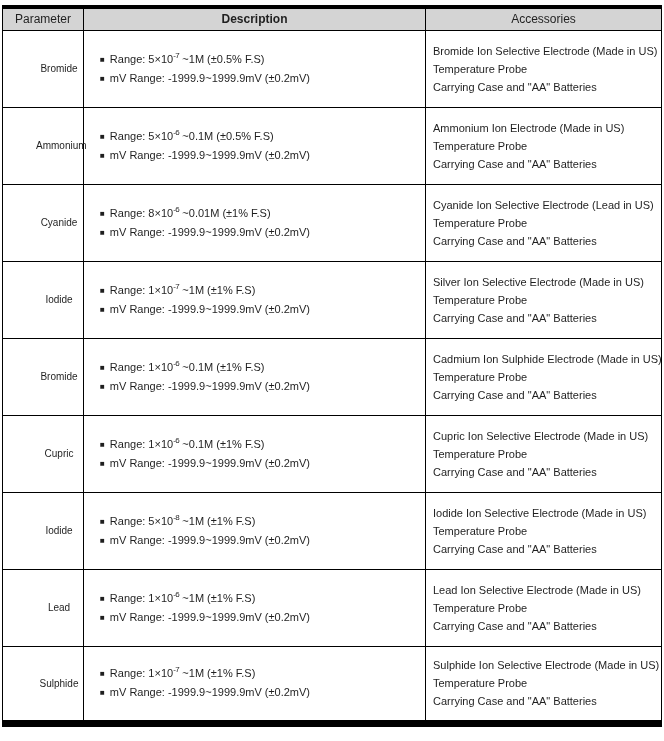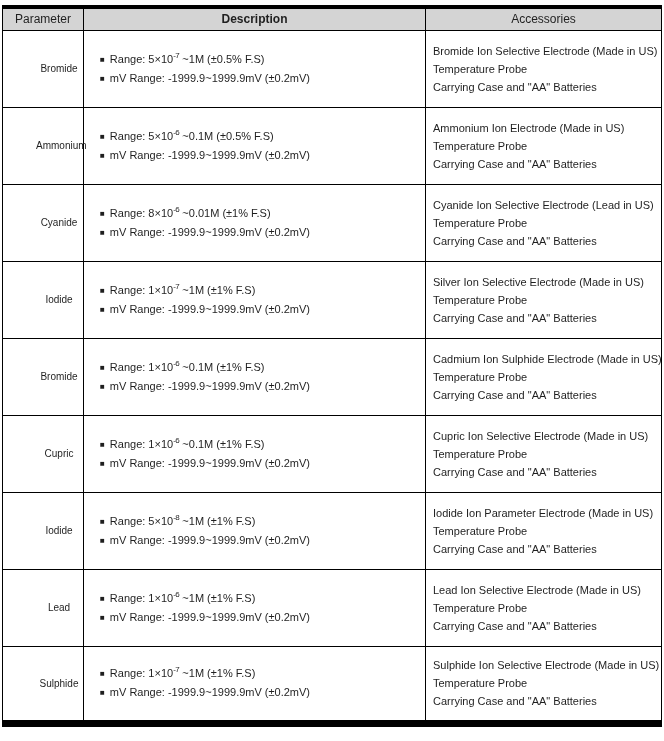--- a/index.html
+++ b/index.html
@@ -209,21 +209,21 @@
     </td>
     <td class="desc-cell">
       <div class="desc-line">
         <span class="bullet">■</span><span>Range: 5×10</span><sup class="exp">-8</sup><span> ~1M (±1% F.S)</span>
       </div>
       <div class="desc-line">
         <span class="bullet">■</span><span>mV Range: -1999.9~1999.9mV (±0.2mV)</span>
       </div>
     </td>
     <td class="acc-cell">
-      <div class="acc-line">Iodide Ion Parameter Electrode (Made in US)</div>
+      <div class="acc-line">Iodide Ion Selective Electrode (Made in US)</div>
       <div class="acc-line">Temperature Probe</div>
       <div class="acc-line">Carrying Case and "AA" Batteries</div>
     </td>
   </tr>
 
   <tr class="body-row">
     <td class="param-cell">
       <span>Lead</span>
     </td>
     <td class="desc-cell">

